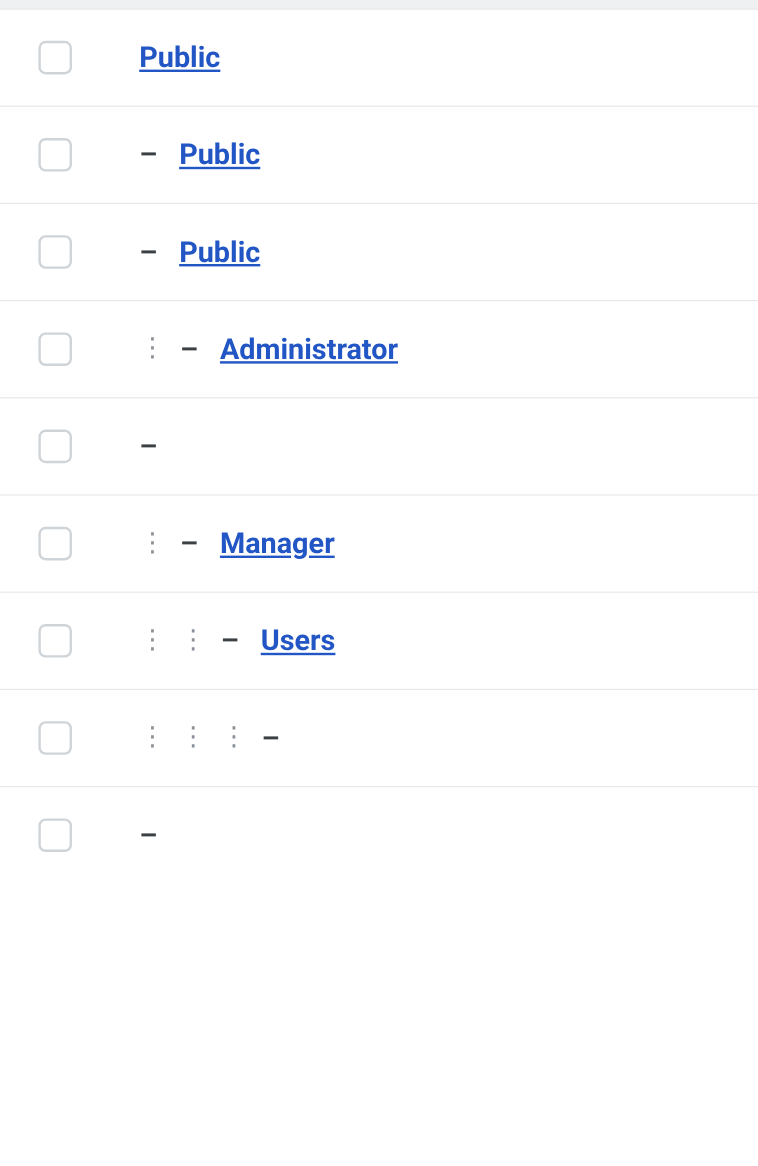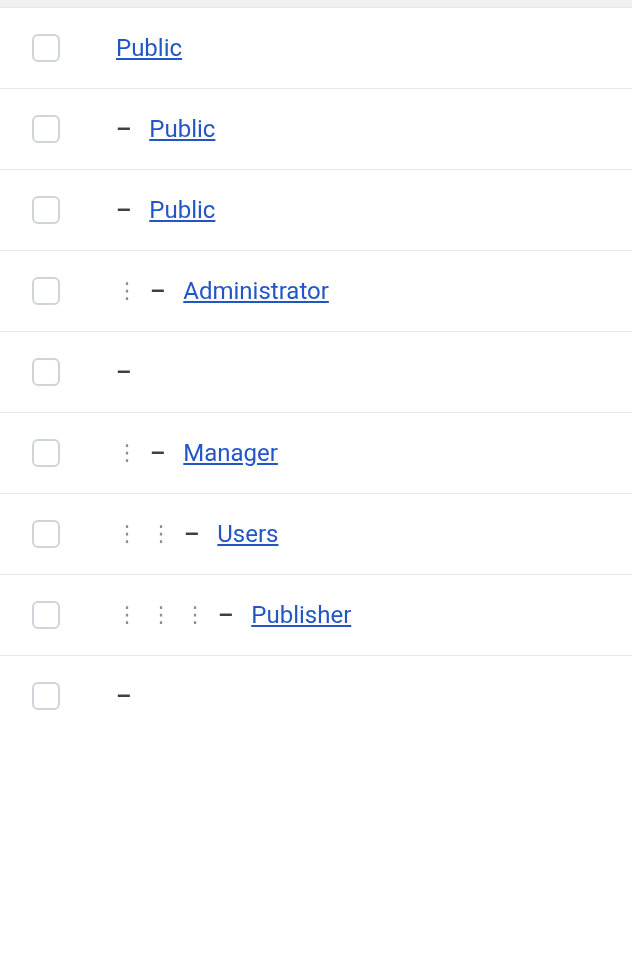--- a/index.html
+++ b/index.html
@@ -50,21 +50,21 @@
       font-size: 24px;
       font-weight: 600;
       line-height: 1;
       display: inline-block;
       margin-right: 18px;
       user-select: none;
     }
     .group-link {
       color: #2356c5;
       font-size: 24px;
-      font-weight: 400;
+      font-weight: 700;
       text-decoration: underline;
       cursor: pointer;
     }
   </style>
 </head>
 <body>
 
 <div class="top-bar"></div>
 
 <div class="row">
@@ -125,21 +125,20 @@
   </div>
 </div>
 
 <div class="row">
   <div class="checkbox"></div>
   <div class="indent-area">
     <span class="vdots">⋮</span>
     <span class="vdots">⋮</span>
     <span class="vdots">⋮</span>
     <span class="hdash">–</span>
-    <a class="group-link">Publisher</a>
   </div>
 </div>
 
 <div class="row" style="border-bottom:none;">
   <div class="checkbox"></div>
   <div class="indent-area">
     <span class="hdash">–</span>
   </div>
 </div>
 

